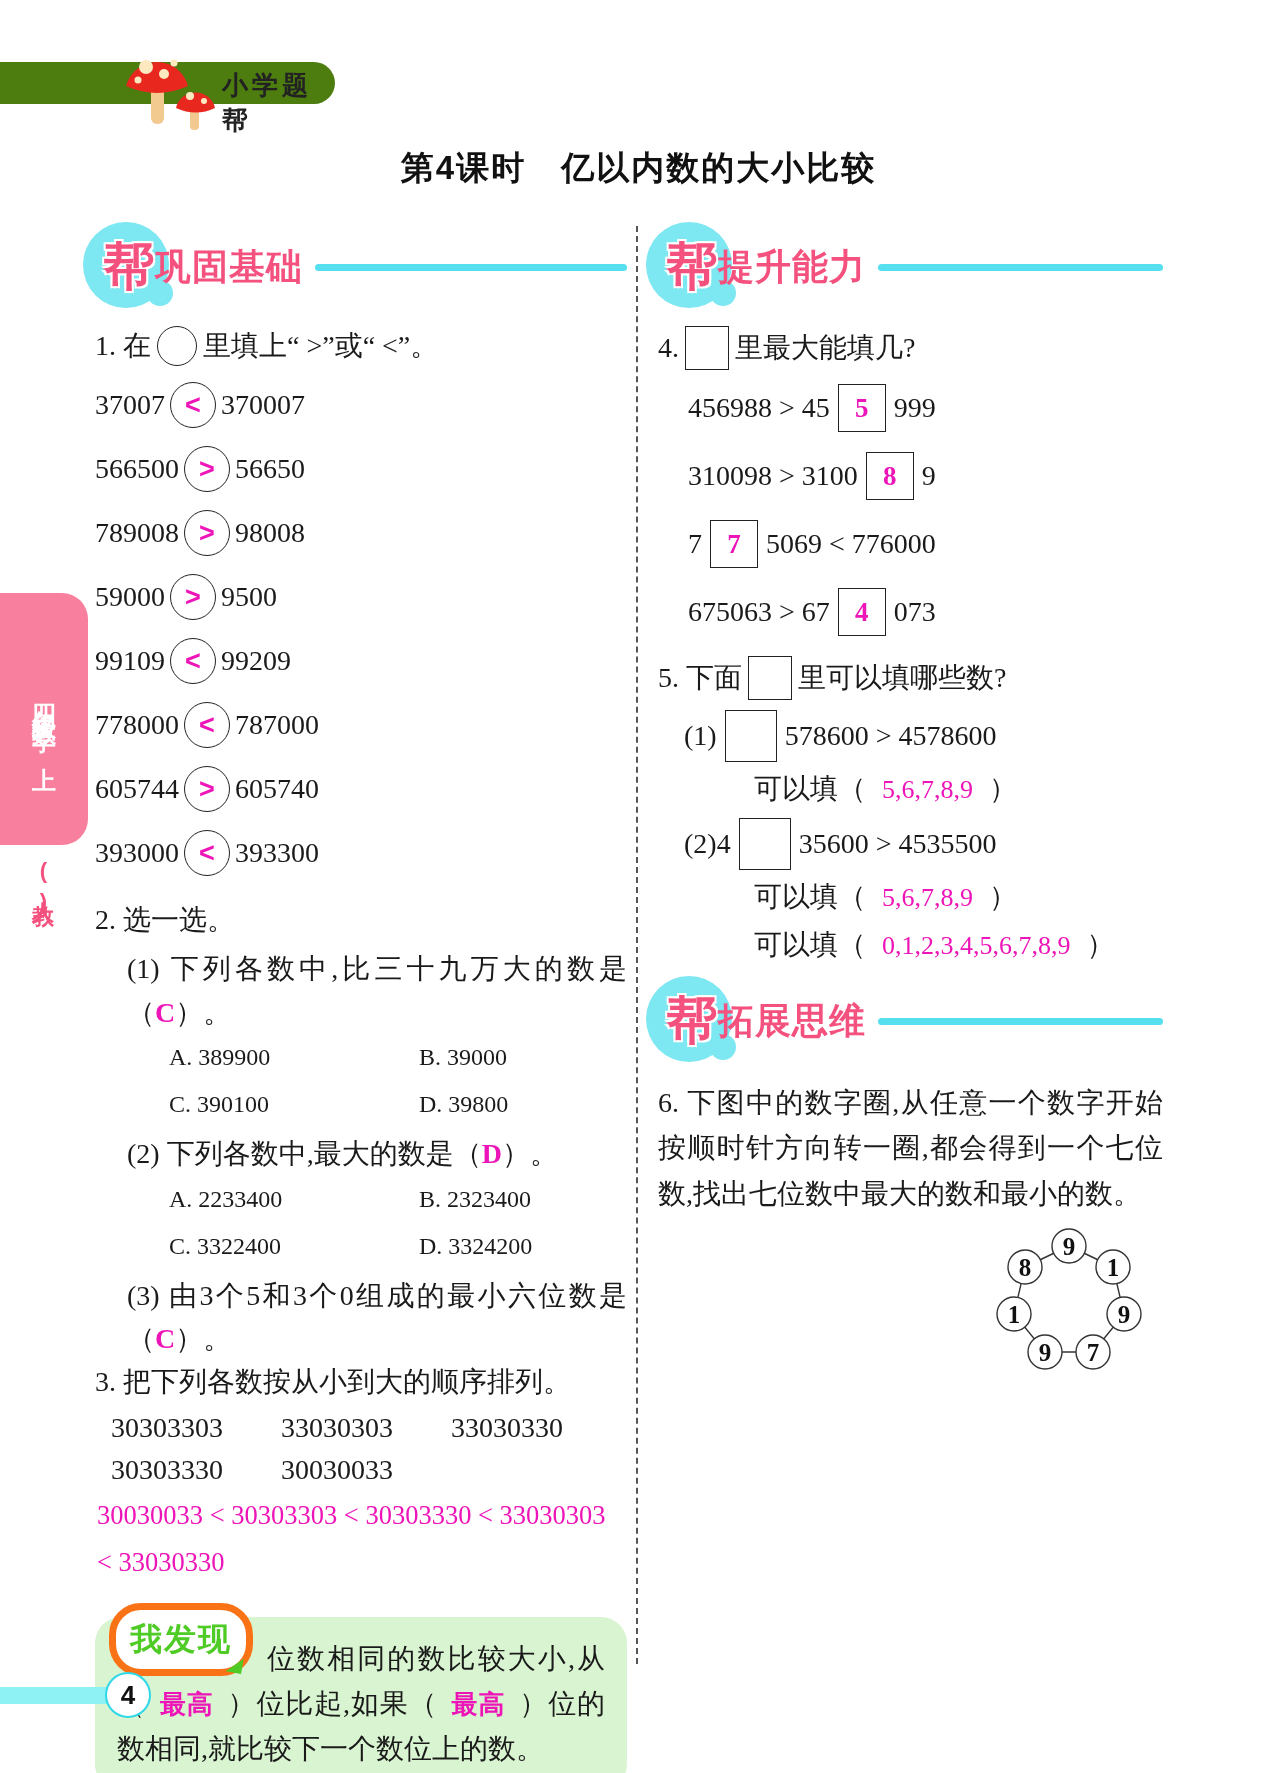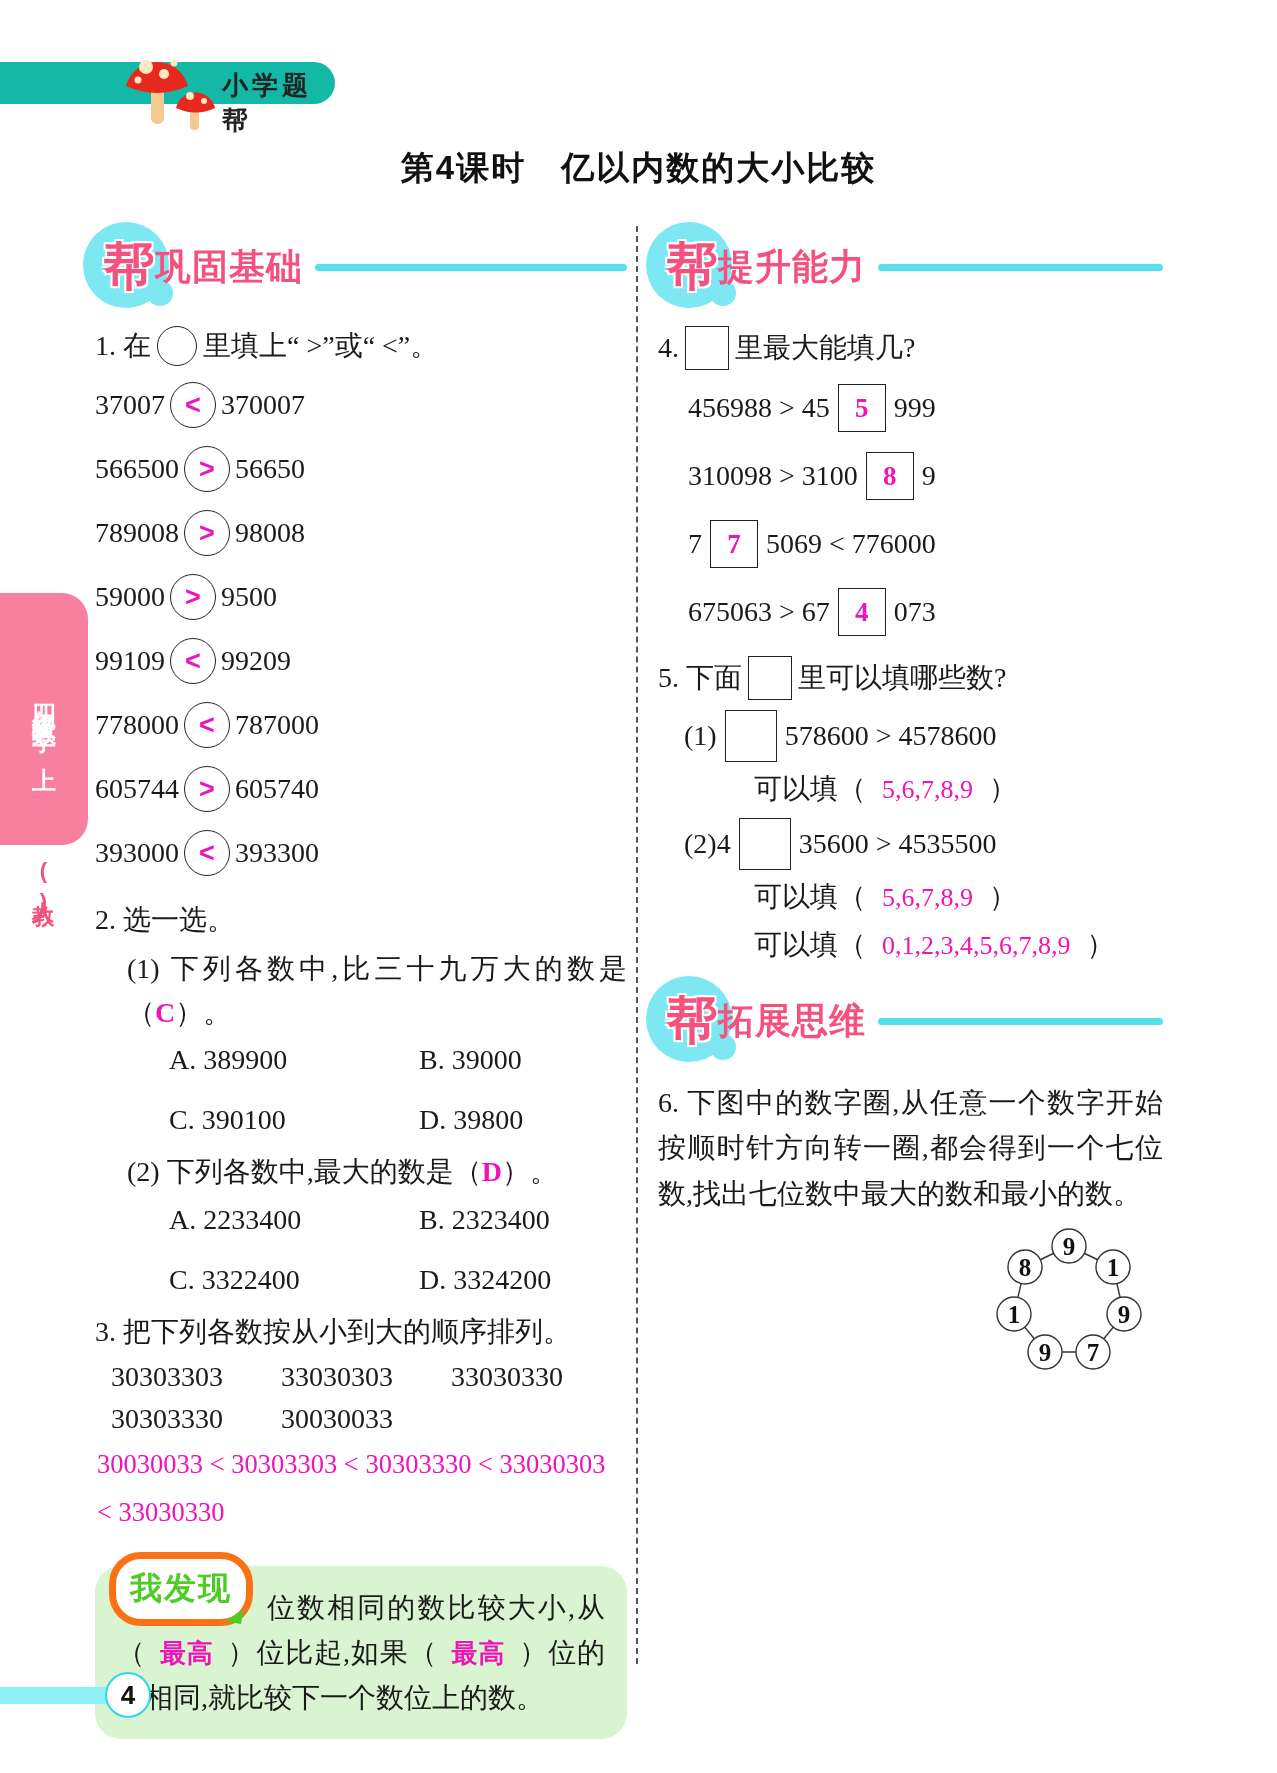--- a/index.html
+++ b/index.html
@@ -6,21 +6,21 @@
   html,body { background:#fff; }
   .page {
     position:relative; width:1277px; height:1773px; margin:0 auto;
     background:#ffffff; overflow:hidden;
     font-family:"Liberation Serif","DejaVu Serif",serif;
     color:#1a1a1a;
   }
   
   .brand-bar {
     position:absolute; left:0; top:62px; width:335px; height:42px;
-    background:#14b8a6; border-radius:0 21px 21px 0;
+    background:#4d7c0f; border-radius:0 21px 21px 0;
   }
   .brand-label {
     position:absolute; left:222px; top:6px;
     font-family:"Liberation Sans","DejaVu Sans",sans-serif;
     font-size:26px; font-weight:bold; color:#222; letter-spacing:4px;
   }
   .mushrooms { position:absolute; left:108px; top:-28px; width:110px; height:100px; }
   
   .page-title {
     position:absolute; left:0; top:146px; width:100%; text-align:center;
@@ -95,22 +95,22 @@
     width:46px; height:46px; border:1.2px solid #222; border-radius:50%;
     display:flex; align-items:center; justify-content:center; flex:none;
     margin:0 5px;
     font-family:"Liberation Sans","DejaVu Sans",sans-serif;
     font-size:27px; font-weight:bold; color:#ed15b8;
   }
   
   .q2-item { margin-left:32px; margin-top:6px; }
   .q2-text { font-size:28px; line-height:1.55; }
   .q2-opts {
-    display:grid; grid-template-columns:250px 1fr; row-gap:28px;
-    margin:10px 0 14px 42px; font-size:28px;
+    display:grid; grid-template-columns:250px 1fr; row-gap:20px;
+    margin:10px 0 14px 42px; font-size:24px;
   }
   
   .q3-nums { display:flex; flex-wrap:wrap; column-gap:58px; row-gap:10px; margin:8px 0 6px 16px; font-size:28px; }
   .q3-ans { font-size:26.5px; line-height:1.8; color:#ed15b8; margin-left:2px; }
   
   .discover {
     margin-top:30px; background:#d9f4d0; border-radius:26px;
     padding:20px 22px 18px 22px; font-size:28px; line-height:1.6;
   }
   .discover-bubble {
@@ -274,20 +274,24 @@
       </div>
       <div class="q2-opts">
         <span>A. 2233400</span>
         <span>B. 2323400</span>
         <span>C. 3322400</span>
         <span>D. 3324200</span>
       </div>
     </div>
 
     <div class="q2-item">
+      <div class="q2-text just">
+        <span>(3)</span>
+        <span>由3个5和3个0组成的最小六位数是（</span><span class="ans-serif">C</span><span>）。</span>
+      </div>
     </div>
 
     <div class="q-line">3. 把下列各数按从小到大的顺序排列。</div>
     <div class="q3-nums">
       <span>30303303</span>
       <span>33030303</span>
       <span>33030330</span>
       <span>30303330</span>
       <span>30030033</span>
     </div>

